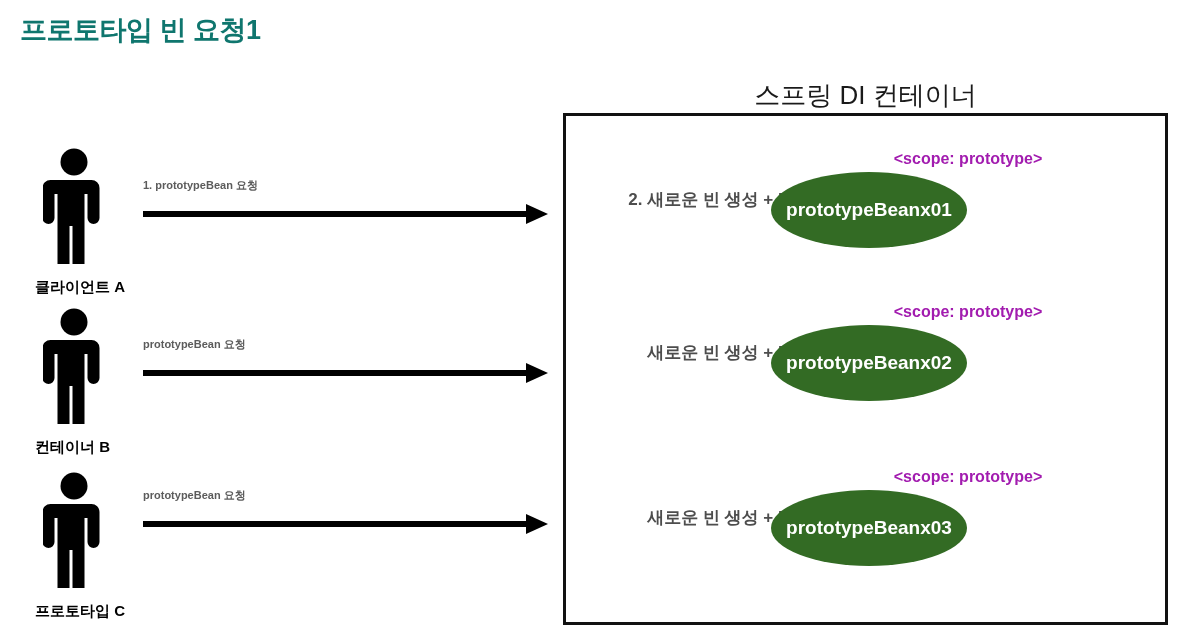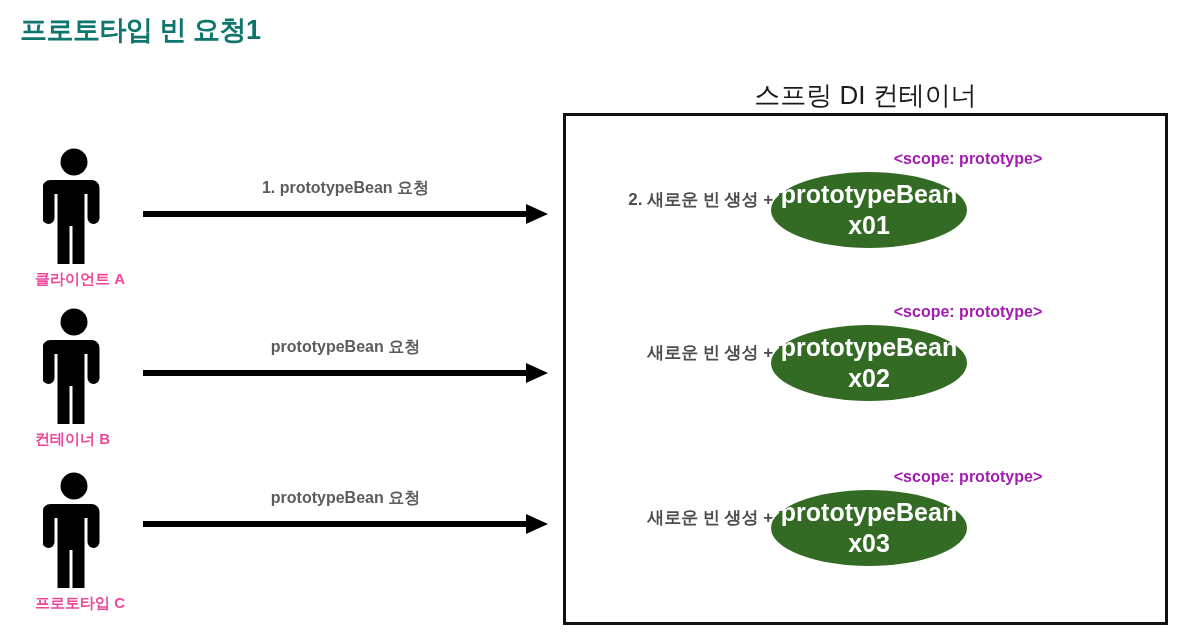--- a/index.html
+++ b/index.html
@@ -56,40 +56,40 @@
     left: 35px;
     width: 120px;
     text-align: left;
   }
   .client-icon {
     display: block;
     margin-left: 8px;
   }
   .client-label {
     display: block;
-    margin-top: 2px;
+    margin-top: 10px;
     font-size: 15px;
     font-weight: bold;
-    color: #ec4899;
+    color: #000000;
     white-space: nowrap;
   }
 
   
   .arrow-group {
     position: absolute;
     left: 143px;
     width: 405px;
   }
   .arrow-label {
     position: absolute;
     left: 0;
     top: 0;
     width: 405px;
-    text-align: center;
-    font-size: 16px;
+    text-align: left;
+    font-size: 11px;
     font-weight: bold;
     color: #5c5c5c;
     white-space: nowrap;
   }
   .arrow-svg {
     position: absolute;
     left: 0;
     top: 26px;
     display: block;
   }
@@ -125,25 +125,24 @@
   }
   .bean-ellipse {
     position: absolute;
     left: 208px;
     top: 22px;
     width: 196px;
     height: 76px;
     border-radius: 50%;
     background: #336b24;
     display: flex;
-    flex-direction: column;
     align-items: center;
     justify-content: center;
     color: #ffffff;
-    font-size: 25px;
+    font-size: 19px;
     font-weight: bold;
     line-height: 1.25;
     text-align: center;
   }
   .bean-ellipse span { display: block; }
 </style>
 </head>
 <body>
 
 <div class="page-title">프로토타입 빈 요청1</div>

